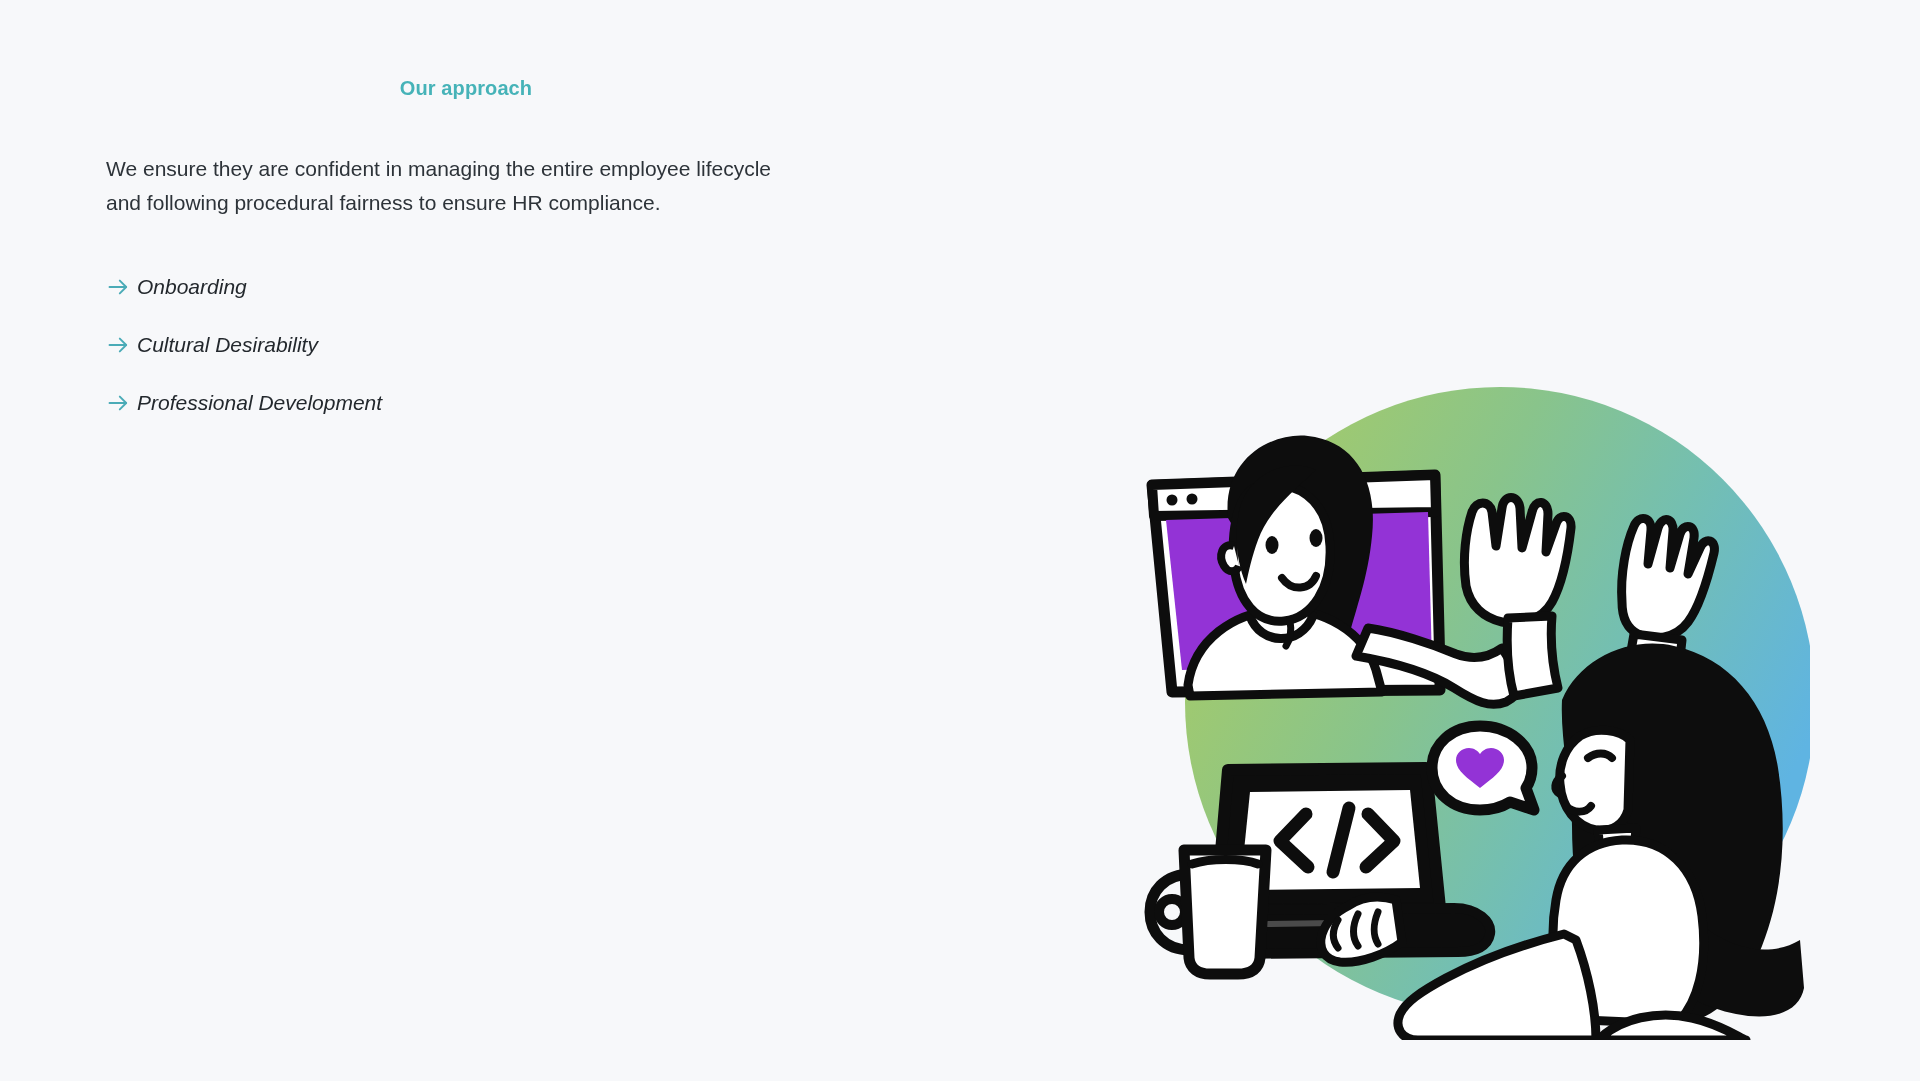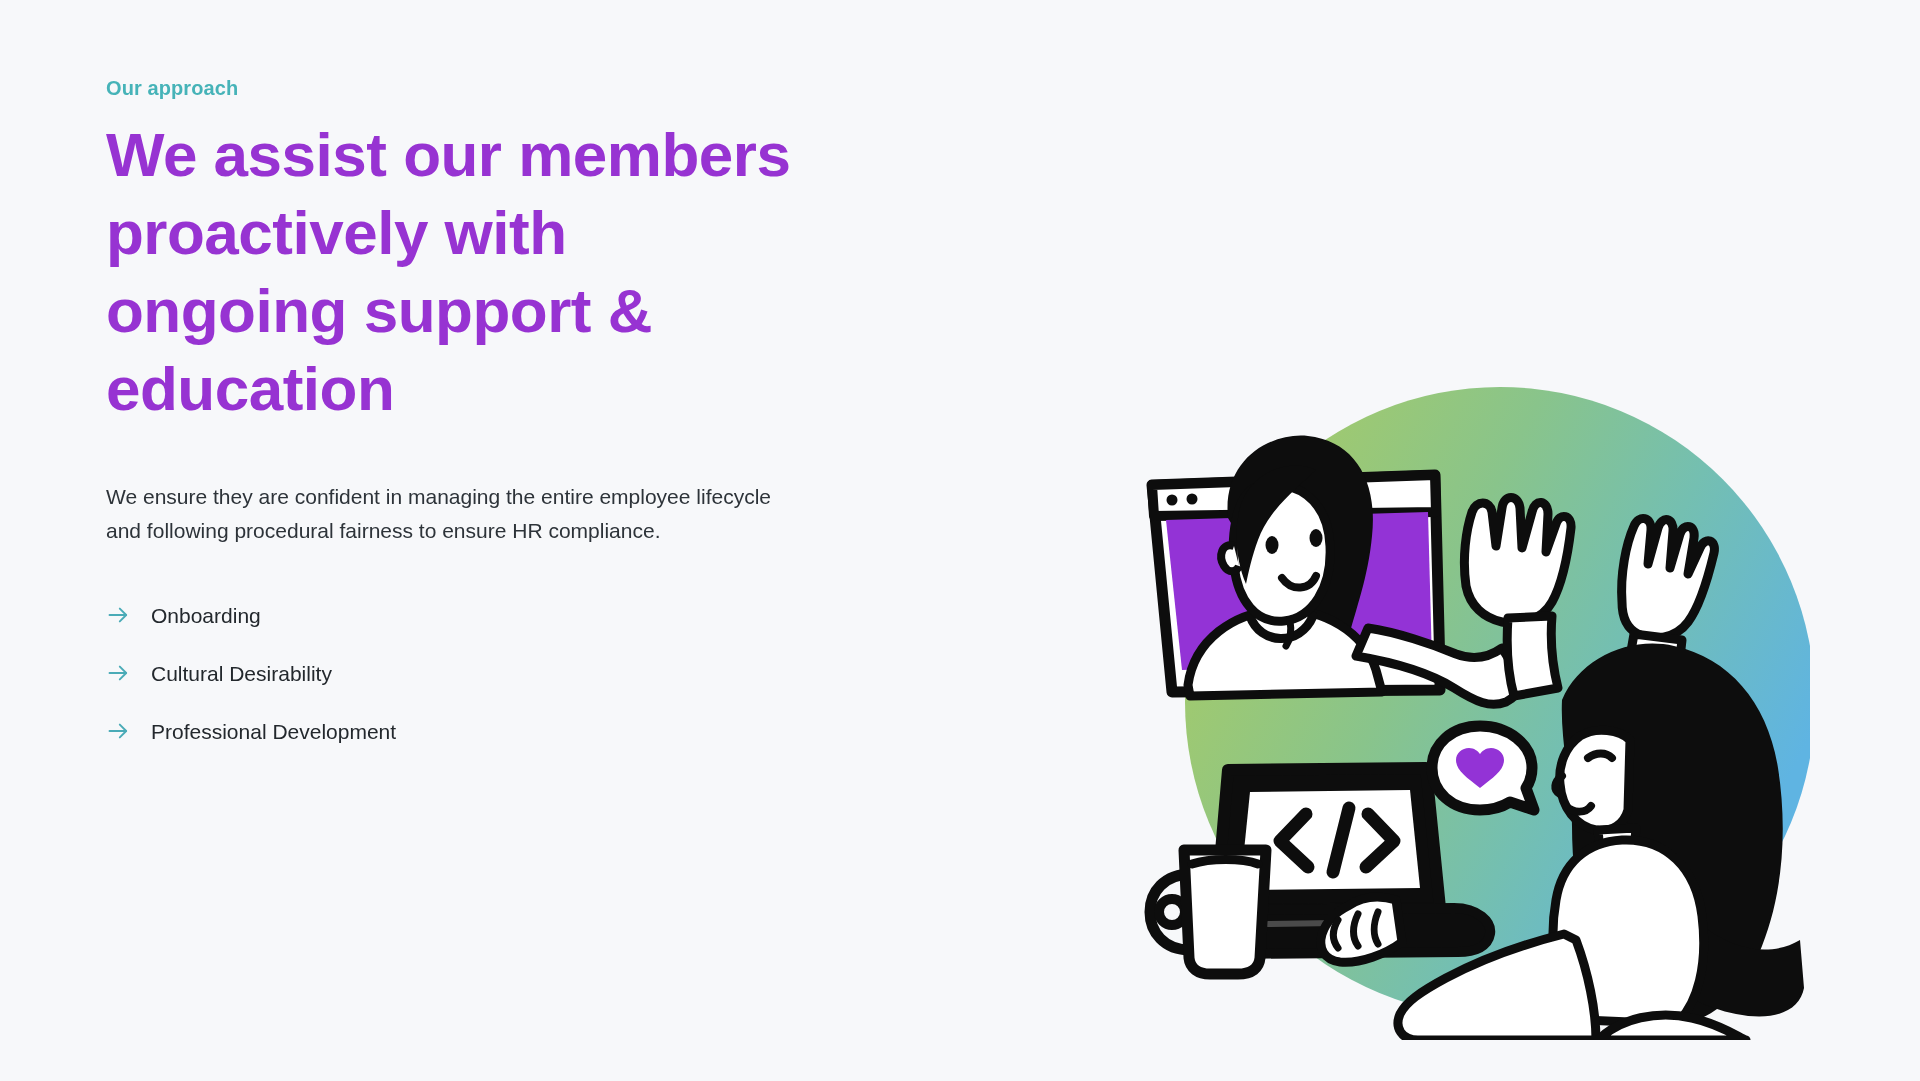--- a/index.html
+++ b/index.html
@@ -32,20 +32,21 @@
     width: 720px;
   }
 
   .eyebrow {
     color: #46b3b8;
     font-size: 20px;
     font-weight: 700;
     letter-spacing: 0.1px;
     line-height: 1.2;
     margin-bottom: 16px;
+    text-align: center;
   }
 
   .headline {
     color: #9733d2;
     font-size: 62px;
     font-weight: 700;
     line-height: 1.26;
     letter-spacing: -0.5px;
     max-width: 700px;
     margin-bottom: 0;
@@ -62,22 +63,23 @@
 
   
   .feature-list {
     margin-top: 38px;
     list-style: none;
   }
 
   .feature-item {
     display: flex;
     align-items: center;
-    gap: 21px;
+    gap: 7px;
     height: 58px;
+    font-style: italic;
   }
 
   .arrow-icon {
     flex: 0 0 auto;
     width: 24px;
     height: 24px;
     display: block;
     color: #4aabb7;
   }
 
@@ -100,21 +102,20 @@
 </style>
 </head>
 <body>
 
 <div class="section">
 
   <div class="text-col">
 
     <div class="eyebrow">Our approach</div>
 
-    <h2 class="headline">We assist our members proactively with ongoing support &amp; education</h2>
 
     <p class="lede">We ensure they are confident in managing the entire employee lifecycle and following procedural fairness to ensure HR compliance.</p>
 
     <ul class="feature-list">
 
       <li class="feature-item">
         <span class="arrow-icon">
           <svg viewBox="0 0 24 24" fill="none" stroke="currentColor" stroke-width="1.9" stroke-linecap="round" stroke-linejoin="round" aria-hidden="true">
             <line x1="3.5" y1="12" x2="20" y2="12"></line>
             <polyline points="13.8,5.6 20.2,12 13.8,18.4"></polyline>

